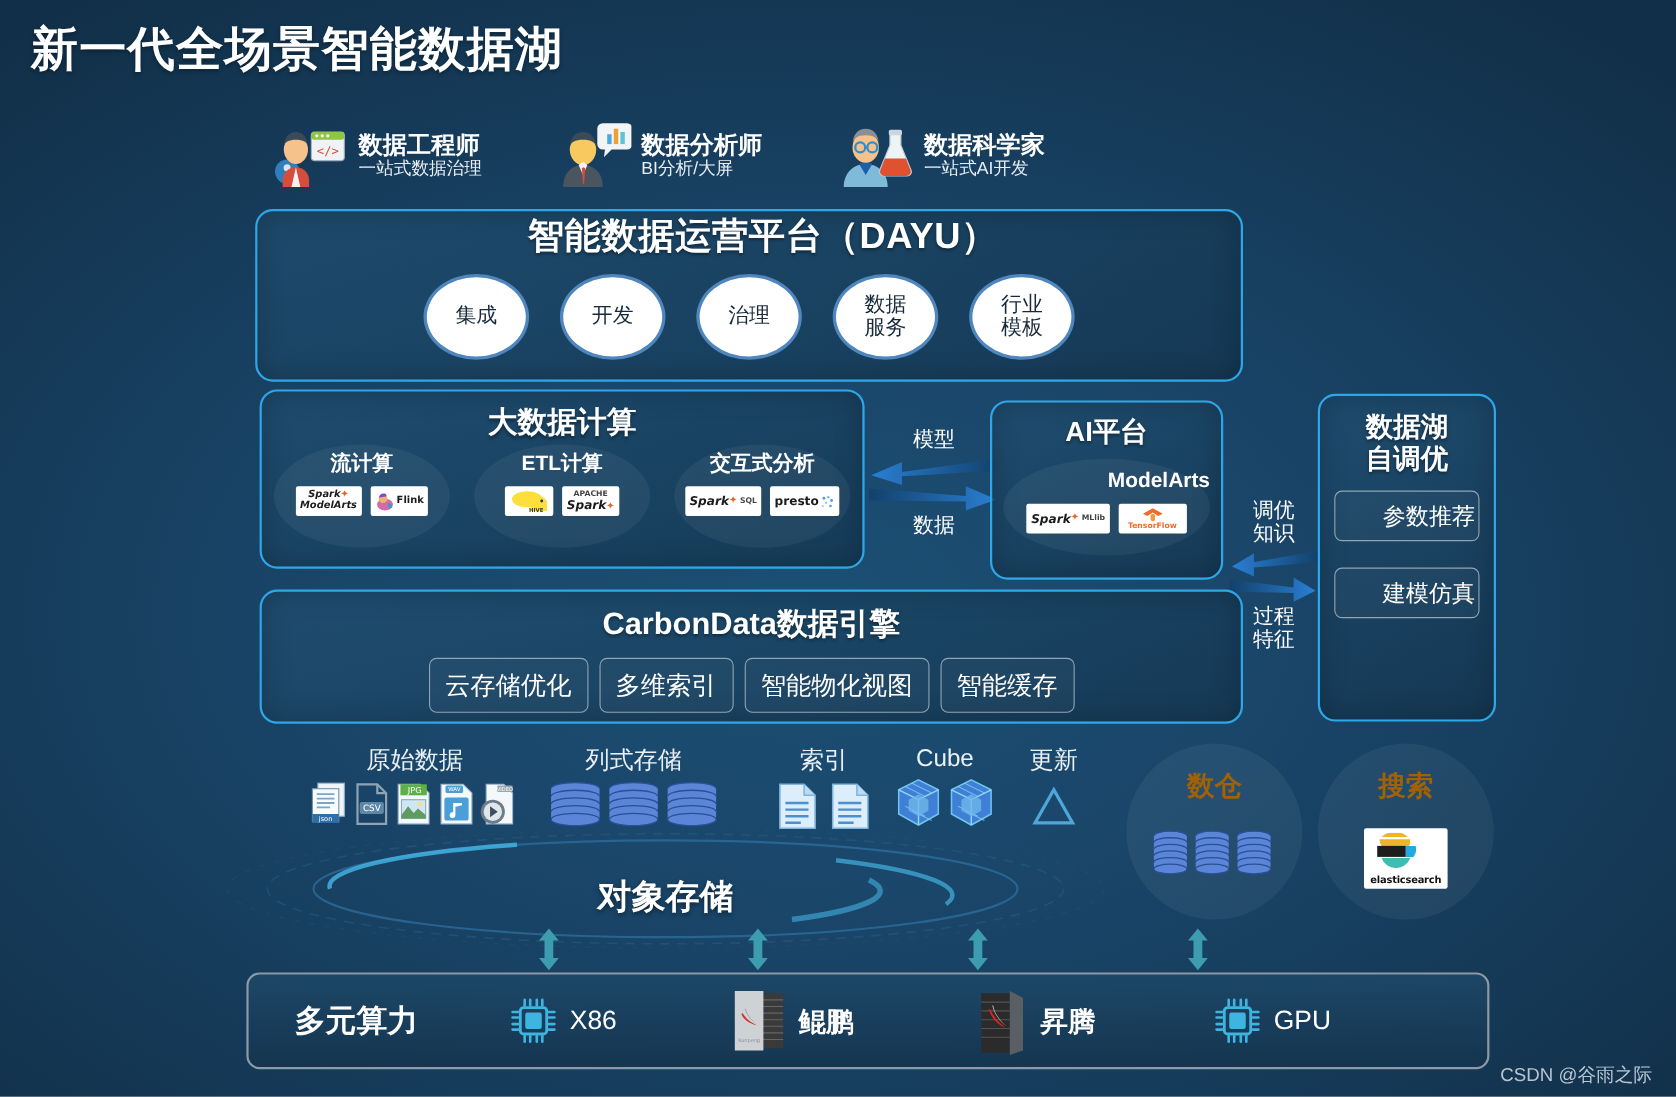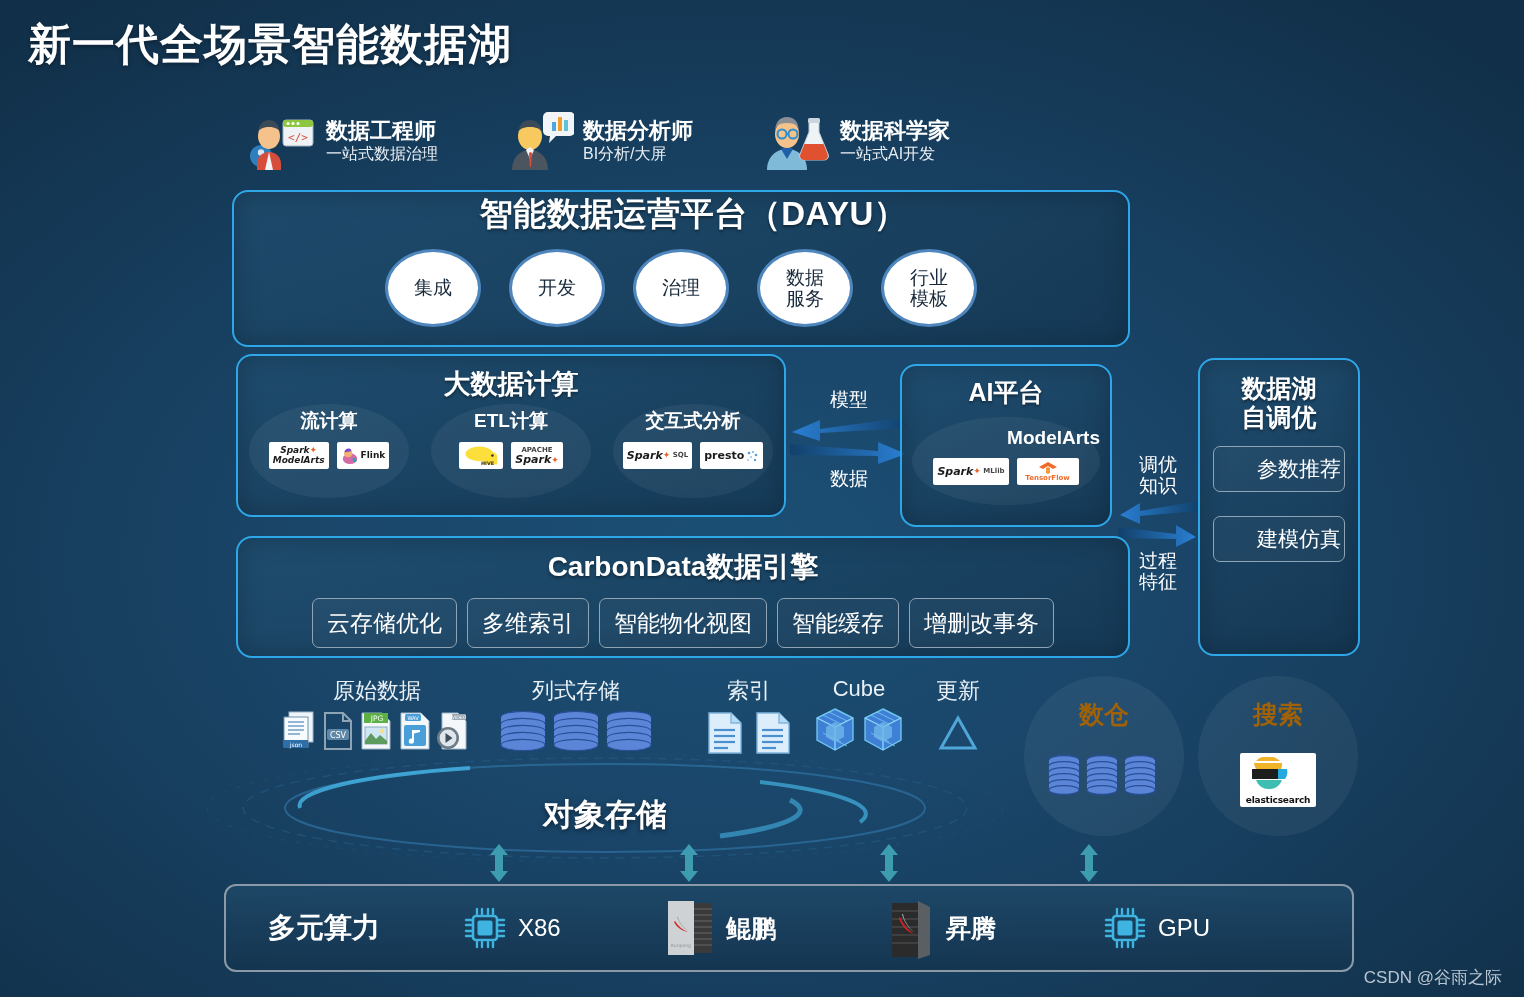--- a/index.html
+++ b/index.html
@@ -405,23 +405,20 @@
     </div>
     <div class="carbon-chip">
       <span>多维索引</span>
     </div>
     <div class="carbon-chip">
       <span>智能物化视图</span>
     </div>
     <div class="carbon-chip">
       <span>智能缓存</span>
     </div>
-    <div class="carbon-chip">
-      <span>增删改事务</span>
-    </div>
   </div>
 </div>
 
 <div id="storage-layer">
 
   <svg id="storage-ring" viewBox="0 0 810 108">
     <ellipse cx="405" cy="54" rx="320" ry="44" fill="none" stroke="#2e6f9e" stroke-width="2" opacity=".75"></ellipse>
     <ellipse cx="405" cy="54" rx="362" ry="50" fill="none" stroke="#255d88" stroke-width="1.5" opacity=".55" stroke-dasharray="9 7"></ellipse>
     <ellipse cx="405" cy="54" rx="398" ry="54" fill="none" stroke="#1f4f74" stroke-width="1.5" opacity=".45" stroke-dasharray="5 9"></ellipse>
     <path d="M100 54a305 42 0 01170 -40" fill="none" stroke="#43b0e0" stroke-width="4" opacity=".85"></path>

